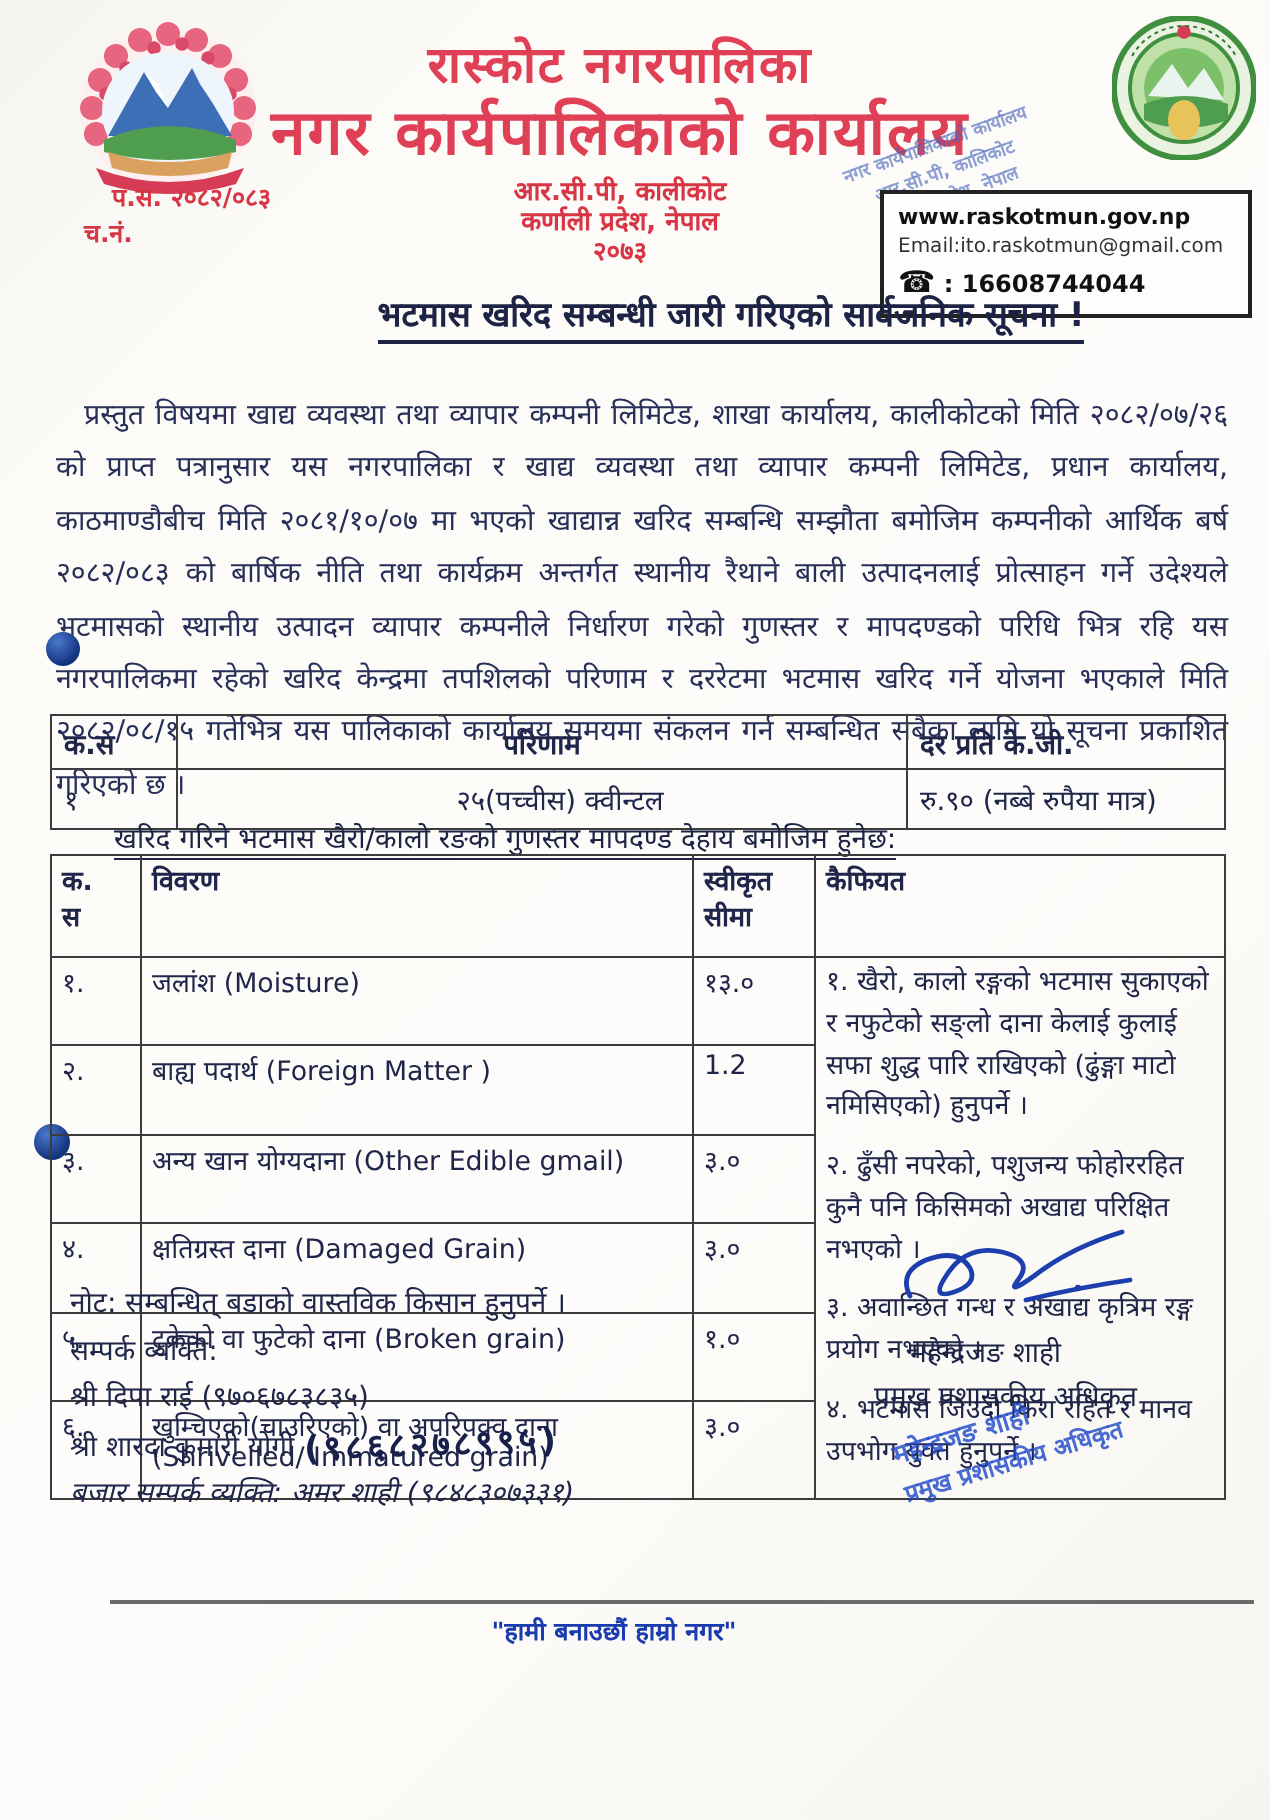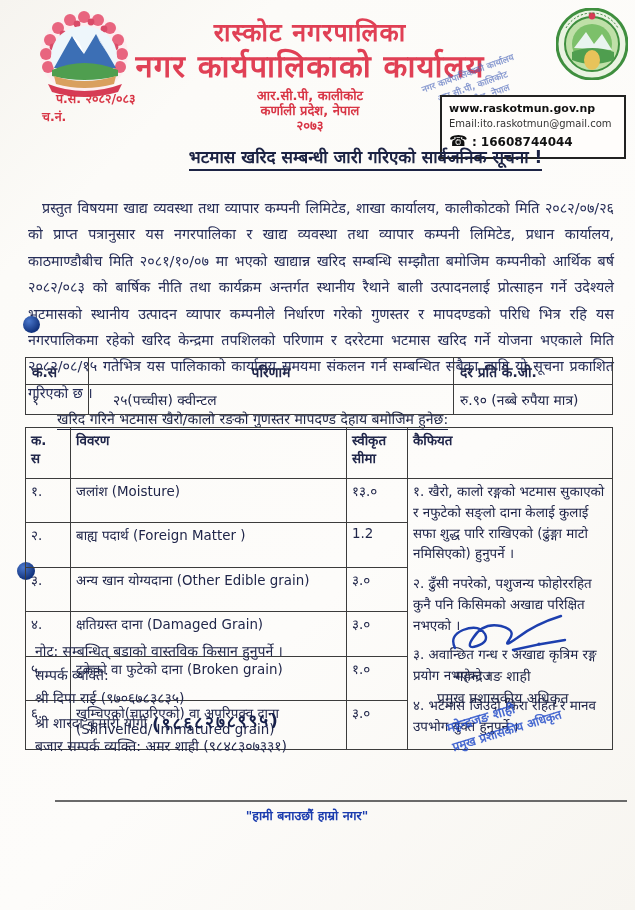--- a/index.html
+++ b/index.html
@@ -133,21 +133,21 @@
 
   <table class="abs t1">
     <tbody>
         <tr>
       <th style="width:50px;">क.स</th>
       <th style="width:352px;text-align:center;">परिणाम</th>
       <th>दर प्रति के.जी.</th>
     </tr>
     <tr>
       <td>१</td>
-      <td style="padding-left:24px;">२५(पच्चीस) क्वीन्टल</td>
+      <td style="padding-left:24px;text-align:center;">२५(पच्चीस) क्वीन्टल</td>
       <td>रु.९० (नब्बे रुपैया मात्र)</td>
     </tr>
   </tbody>
     </table>
 
   <div class="abs q-heading">खरिद गरिने भटमास खैरो/कालो रङको गुणस्तर मापदण्ड देहाय बमोजिम हुनेछ:</div>
 
   <table class="abs t2">
     <tbody>
         <tr>
@@ -173,21 +173,21 @@
         <div>४. भटमास जिउदो किरा रहित र मानव उपभोग युक्त हुनुपर्ने ।</div>
       </td>
     </tr>
     <tr>
       <td>२.</td>
       <td>बाह्य पदार्थ (Foreign Matter )</td>
       <td class="limit">1.2</td>
     </tr>
     <tr>
       <td>३.</td>
-      <td>अन्य खान योग्यदाना (Other Edible grain)</td>
+      <td>अन्य खान योग्यदाना (Other Edible gmail)</td>
       <td class="limit">३.०</td>
     </tr>
     <tr>
       <td>४.</td>
       <td>क्षतिग्रस्त दाना (Damaged Grain)</td>
       <td class="limit">३.०</td>
     </tr>
     <tr>
       <td>५.</td>
       <td>टुक्रेको वा फुटेको दाना (Broken grain)</td>
@@ -202,21 +202,21 @@
     </table>
 
   <div class="abs note-block" style="left:35px;top:641px;">नोट: सम्बन्धित् बडाको वास्तविक किसान हुनुपर्ने ।</div>
   <div class="abs note-block" style="left:35px;top:665px;">सम्पर्क व्यक्ति:</div>
   <div class="abs note-block" style="left:35px;top:688px;">
     <span>श्री दिपा राई (९७०६७८३८३५)</span><span class="handwritten"></span>
   </div>
   <div class="abs note-block" style="left:35px;top:710px;">
     <span>श्री शारदा कुमारी योगी </span><span class="handwritten">(९८६८२७८९९५)</span>
   </div>
-  <div class="abs note-block" style="left:35px;top:736px;">
+  <div class="abs note-block" style="left:35px;top:736px;font-style:italic;">
     <span>बजार सम्पर्क व्यक्ति: अमर शाही (९८४८३०७३३१)</span><span class="handwritten"></span>
   </div>
 
   <div class="abs" style="left:443px;top:610px;width:140px;height:60px;">
     <svg width="140" height="60" viewBox="0 0 140 60">
       <path d="M12 38 Q6 26 20 20 Q36 14 42 24 Q46 32 34 36 Q22 40 30 28 Q40 12 58 16 Q74 20 66 30 Q60 38 74 28 Q92 14 118 6 M70 40 Q95 34 122 30" fill="none" stroke="#1d3fae" stroke-width="2.4" stroke-linecap="round"></path>
       <circle cx="96" cy="34" r="1.6" fill="#1d3fae"></circle>
     </svg>
   </div>
   <div class="abs sig-name">महेन्द्रजङ शाही</div>

